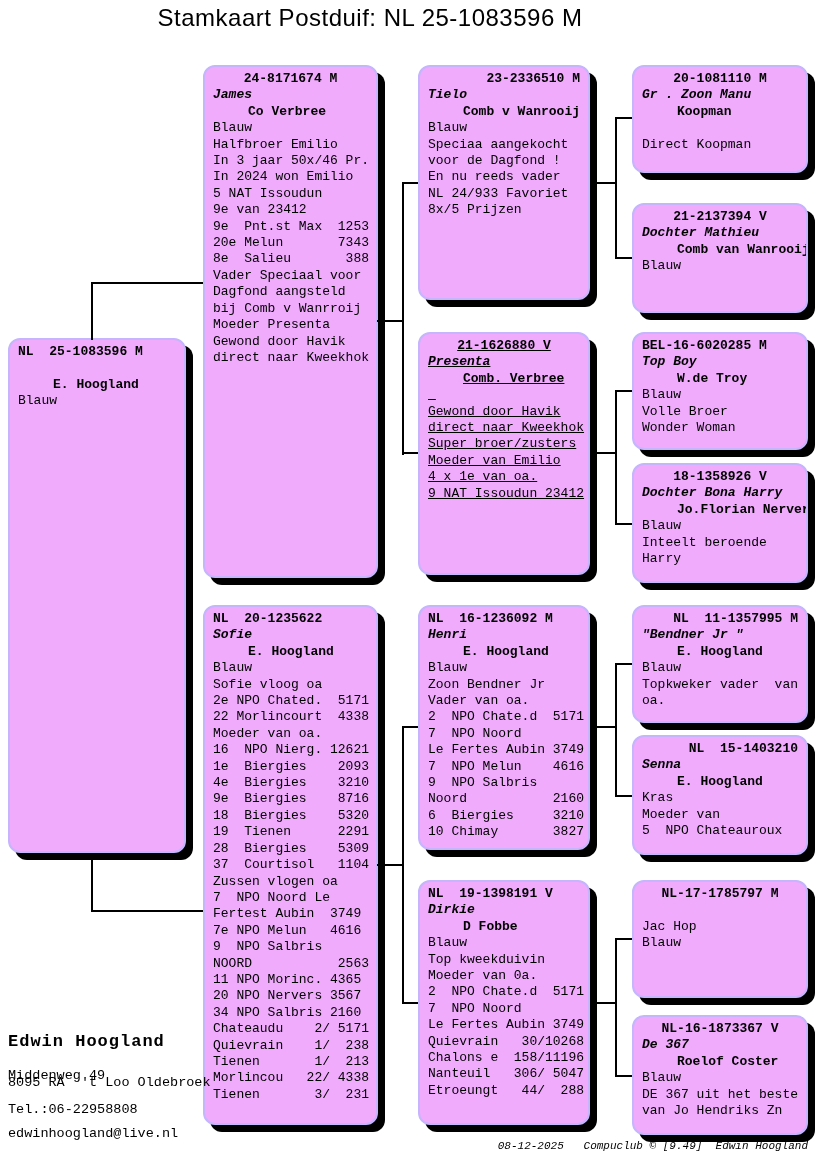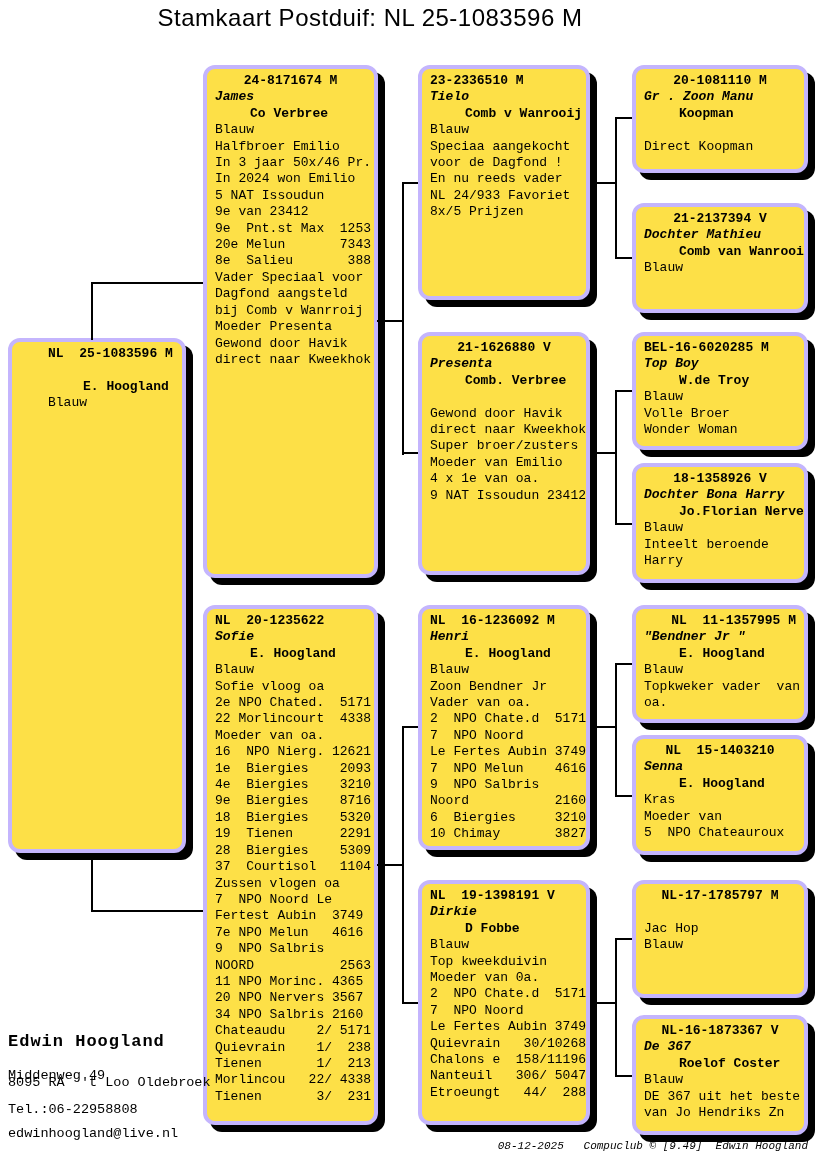--- a/index.html
+++ b/index.html
@@ -5,21 +5,21 @@
   html,body { margin:0; padding:0; background:#ffffff; }
   #card {
     position:relative; width:816px; height:1172px; background:#fff;
     font-family:"Liberation Mono", monospace; color:#000; overflow:hidden;
   }
   .page-title {
     position:absolute; top:4px; left:0; width:740px; text-align:center;
     font-family:"Liberation Sans", sans-serif; font-size:24px; letter-spacing:0.5px;
   }
   .box {
-    position:absolute; background:#fde047; border:4px solid #c4b5fd;
+    position:absolute; background:#f0abfc; border:2px solid #c4b5fd;
     border-radius:12px; box-shadow:7px 7px 0 #000;
     box-sizing:border-box; padding-top:4px; overflow:hidden;
   }
   .box-title {
     font-size:13px; line-height:16.4px; font-weight:bold;
     white-space:pre; padding:0 8px;
   }
   .box-line { font-size:13px; line-height:16.4px; white-space:pre; padding-left:8px; }
   .box-line.italic { font-style:italic; font-weight:bold; }
   .box-line.bold { font-weight:bold;margin-left:35px; }
@@ -35,21 +35,21 @@
     white-space:pre;
   }
 </style>
 </head>
 <body>
 
 <div id="card">
 
   <div class="page-title">Stamkaart Postduif: NL  25-1083596 M</div>
 
-  <div class="box" style="left:8px;   top:338px;  width:178px; height:515px;padding-left:28px;">
+  <div class="box" style="left:8px;   top:338px;  width:178px; height:515px;">
     <div class="box-title" style="text-align: left;">NL  25-1083596 M</div>
       <div class="box-body">
         <div class="box-line normal">&nbsp;</div>
         <div class="box-line bold">E. Hoogland</div>
         <div class="box-line normal">Blauw</div>
       </div>
   </div>
   <div class="box" style="left:203px; top:65px;   width:175px; height:513px;">
     <div class="box-title" style="text-align: center;">24-8171674 M</div>
       <div class="box-body">
@@ -100,33 +100,33 @@
         <div class="box-line normal">20 NPO Nervers 3567</div>
         <div class="box-line normal">34 NPO Salbris 2160</div>
         <div class="box-line normal">Chateaudu    2/ 5171</div>
         <div class="box-line normal">Quievrain    1/  238</div>
         <div class="box-line normal">Tienen       1/  213</div>
         <div class="box-line normal">Morlincou   22/ 4338</div>
         <div class="box-line normal">Tienen       3/  231</div>
       </div>
   </div>
   <div class="box" style="left:418px; top:65px;   width:172px; height:235px;">
-    <div class="box-title" style="text-align: left;">23-2336510 M</div>
+    <div class="box-title" style="text-align: right;">23-2336510 M</div>
       <div class="box-body">
         <div class="box-line italic">Tielo</div>
         <div class="box-line bold">Comb v Wanrooij</div>
         <div class="box-line normal">Blauw</div>
         <div class="box-line normal">Speciaa aangekocht</div>
         <div class="box-line normal">voor de Dagfond !</div>
         <div class="box-line normal">En nu reeds vader</div>
         <div class="box-line normal">NL 24/933 Favoriet</div>
         <div class="box-line normal">8x/5 Prijzen</div>
       </div>
   </div>
-  <div class="box" style="left:418px; top:332px;  width:172px; height:243px;">
+  <div class="box" style="left:418px; top:332px;  width:172px; height:243px;text-decoration:underline;">
     <div class="box-title" style="text-align: center;">21-1626880 V</div>
       <div class="box-body">
         <div class="box-line italic">Presenta</div>
         <div class="box-line bold">Comb. Verbree</div>
         <div class="box-line normal">&nbsp;</div>
         <div class="box-line normal">Gewond door Havik</div>
         <div class="box-line normal">direct naar Kweekhok</div>
         <div class="box-line normal">Super broer/zusters</div>
         <div class="box-line normal">Moeder van Emilio</div>
         <div class="box-line normal">4 x 1e van oa.</div>
@@ -209,21 +209,21 @@
     <div class="box-title" style="text-align: right;">NL  11-1357995 M</div>
       <div class="box-body">
         <div class="box-line italic">"Bendner Jr "</div>
         <div class="box-line bold">E. Hoogland</div>
         <div class="box-line normal">Blauw</div>
         <div class="box-line normal">Topkweker vader  van</div>
         <div class="box-line normal">oa.</div>
       </div>
   </div>
   <div class="box" style="left:632px; top:735px;  width:176px; height:120px;">
-    <div class="box-title" style="text-align: center;">NL  15-1403210</div>
+    <div class="box-title" style="text-align: right;">NL  15-1403210</div>
       <div class="box-body">
         <div class="box-line italic">Senna</div>
         <div class="box-line bold">E. Hoogland</div>
         <div class="box-line normal">Kras</div>
         <div class="box-line normal">Moeder van</div>
         <div class="box-line normal">5  NPO Chateauroux</div>
       </div>
   </div>
   <div class="box" style="left:632px; top:880px;  width:176px; height:118px;">
     <div class="box-title" style="text-align: center;">NL-17-1785797 M</div>

